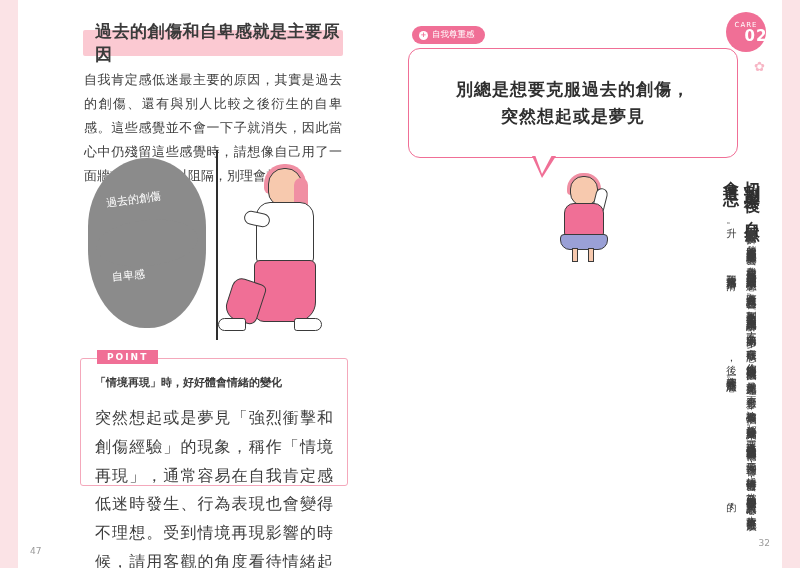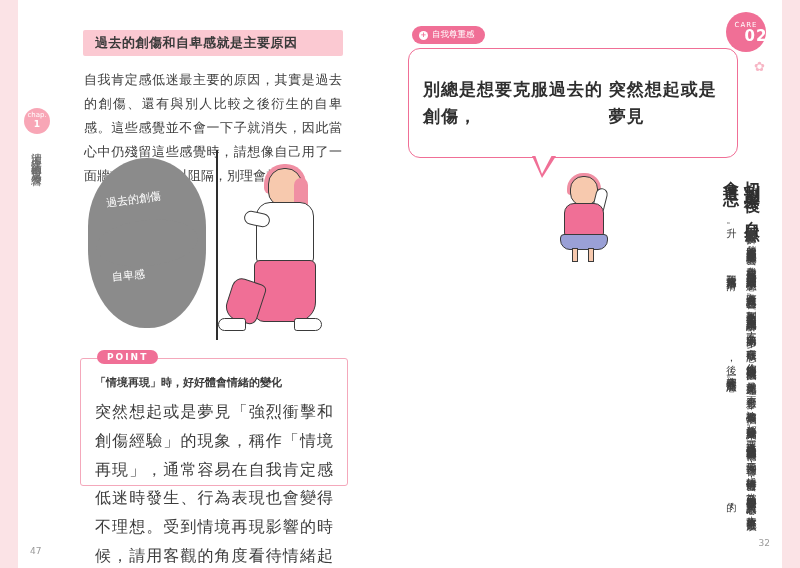--- a/index.html
+++ b/index.html
@@ -50,21 +50,21 @@
     letter-spacing:2px;
     white-space:nowrap;
   }
   .heading-bar {
     position:absolute; left:65px; top:30px; width:260px; height:26px;
     background:#fbc9d2;
     border-radius:2px;
     display:flex; align-items:center; padding-left:12px;
   }
   .heading-bar span {
-    font-size:13px; color:#3b3b3b; font-weight:bold; letter-spacing:0.5px;
+    font-size:17px; color:#3b3b3b; font-weight:bold; letter-spacing:0.5px;
   }
   .left-body {
     position:absolute; left:66px; top:68px; width:258px;
     font-size:13px; line-height:1.85; color:#3d3d3d;
     text-align:justify;
   }
   
   .illus {
     position:absolute; left:70px; top:150px; width:250px; height:195px;
   }
@@ -132,24 +132,24 @@
   }
   
   .point-box {
     position:absolute; left:62px; top:358px; width:268px; height:128px;
     border:1.4px solid #f4a8bb; border-radius:3px;
     padding:16px 14px 10px 14px;
   }
   .point-tag {
     position:absolute; left:16px; top:-9px;
     background:#f06f96; color:#fff; font-size:9px; font-weight:bold;
-    letter-spacing:2px; padding:2px 10px; border-radius:7px;
+    letter-spacing:2px; padding:2px 10px; border-radius:0;
   }
   .point-title {
-    font-size:11px; color:#3b3b3b; font-weight:bold; margin-bottom:8px;
+    font-size:11px; color:#3b3b3b; font-weight:bold; margin-bottom:14px;
   }
   .point-body {
     font-size:16px; line-height:1.8; color:#3d3d3d; text-align:justify;
   }
   .folio-left {
     position:absolute; left:12px; bottom:12px;
     font-size:9px; color:#9a9a9a;
   }
 
   
@@ -177,21 +177,21 @@
   .chip .dot {
     width:9px; height:9px; border-radius:50%;
     background:#fff; color:#f06f96;
     font-size:7px; display:flex; align-items:center; justify-content:center;
     font-weight:bold;
   }
   .bubble {
     position:absolute; left:8px; top:48px; width:330px; height:110px;
     border:1.8px solid #f06f96; border-radius:12px;
     background:#fff;
-    display:flex; flex-direction:row; align-items:center; justify-content:center;
+    display:flex; flex-direction:column; align-items:center; justify-content:center;
     padding:6px 14px;
   }
   .bubble .l1, .bubble .l2 {
     font-size:17px; color:#2f2f2f; font-weight:bold; letter-spacing:1px; line-height:1.6;
   }
   .bubble-tail {
     position:absolute; left:132px; top:156px;
     width:0;height:0;
     border-left:10px solid transparent;
     border-right:14px solid transparent;
@@ -246,27 +246,20 @@
 <body>
 
 <div class="page">
   <div class="edge-left"></div>
   <div class="edge-right"></div>
 
   <div class="spread">
 
     <div class="left-page">
 
-      <div class="chap-tab">
-        <div class="chap-badge">
-          <span>chap.</span>
-          <span class="n">1</span>
-        </div>
-        <div class="vert-title">清理不安情緒的轉念思考練習</div>
-      </div>
 
       <div class="heading-bar">
         <span>過去的創傷和自卑感就是主要原因</span>
       </div>
 
       <div class="left-body">自我肯定感低迷最主要的原因，其實是過去的創傷、還有與別人比較之後衍生的自卑感。這些感覺並不會一下子就消失，因此當心中仍殘留這些感覺時，請想像自己用了一面牆或一扇門加以阻隔，別理會就好。</div>
 
       <div class="illus">
         <div class="wall"></div>
         <div class="blob"></div>

